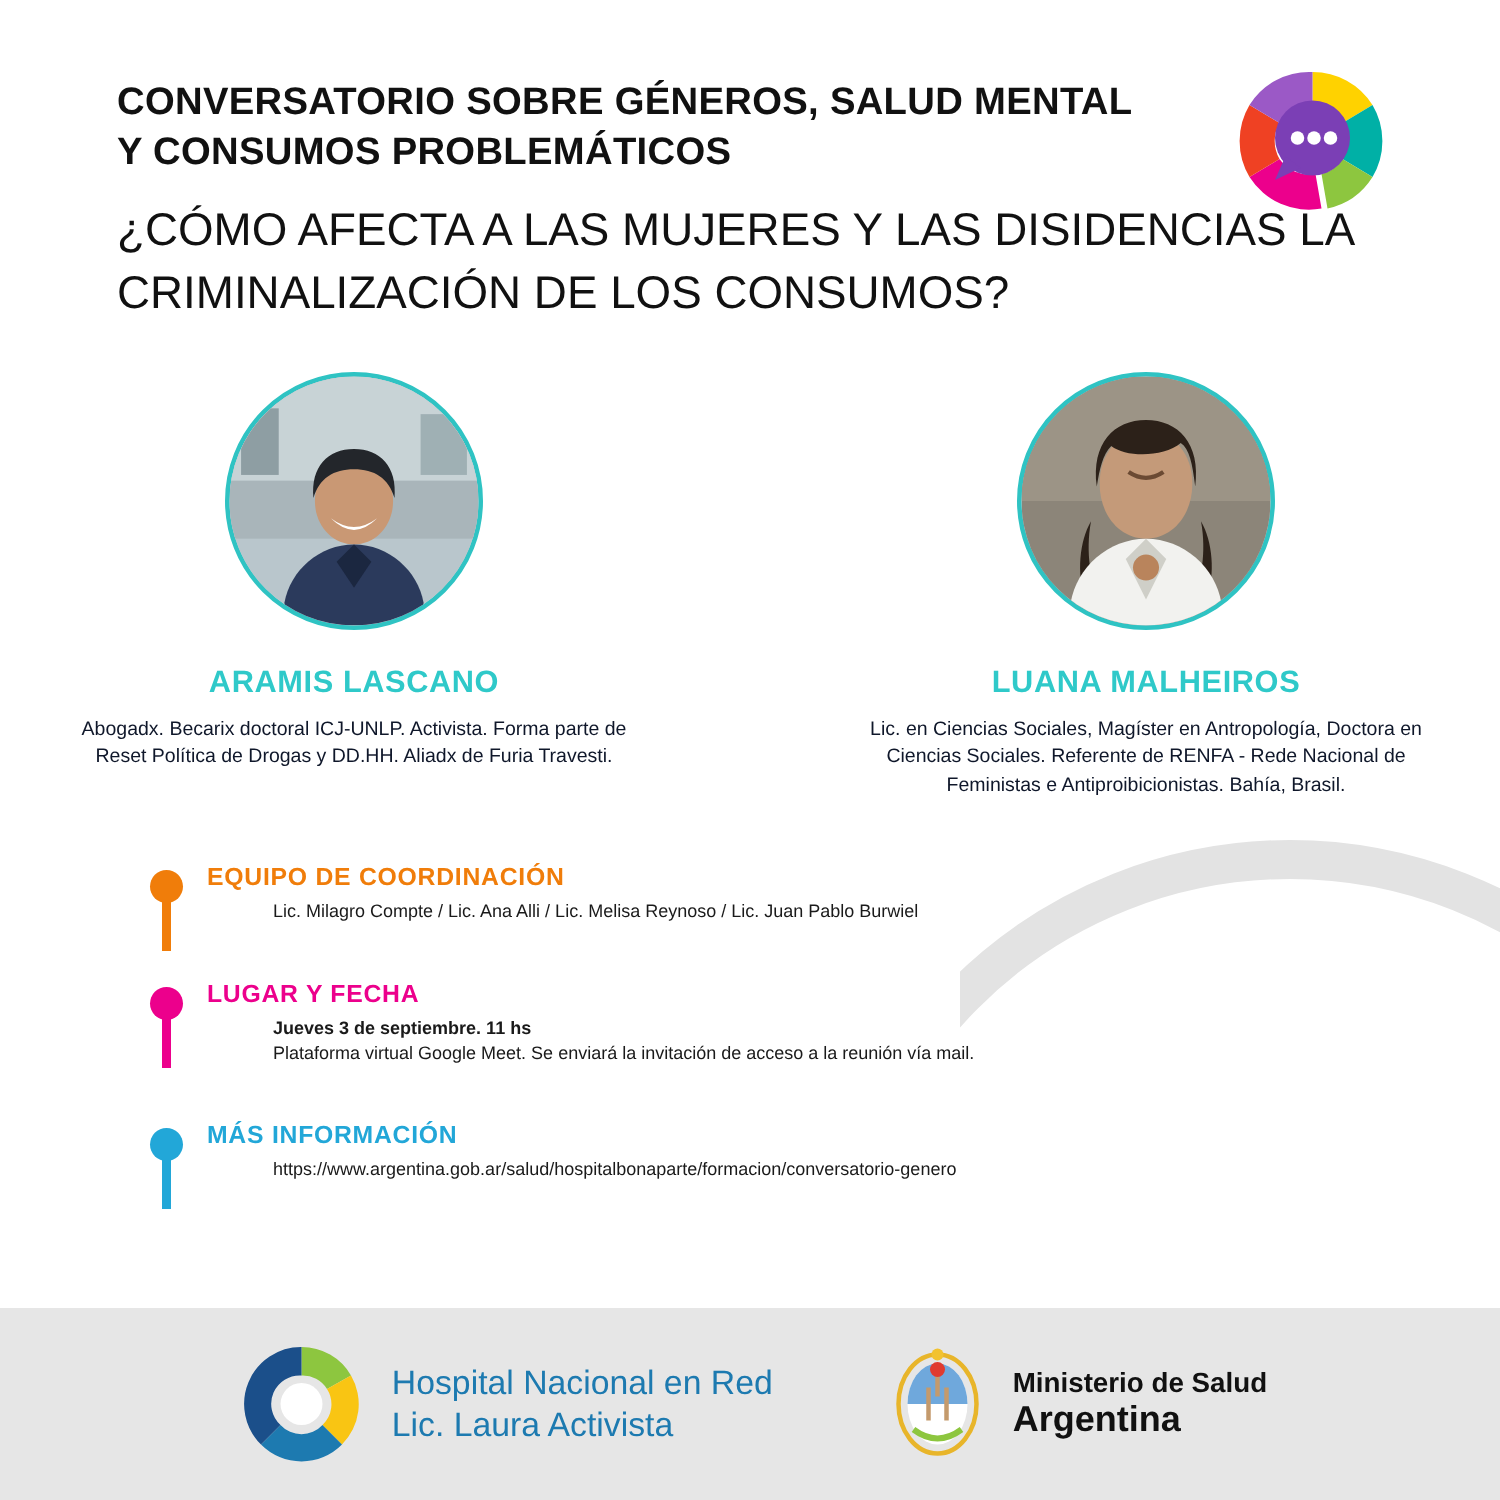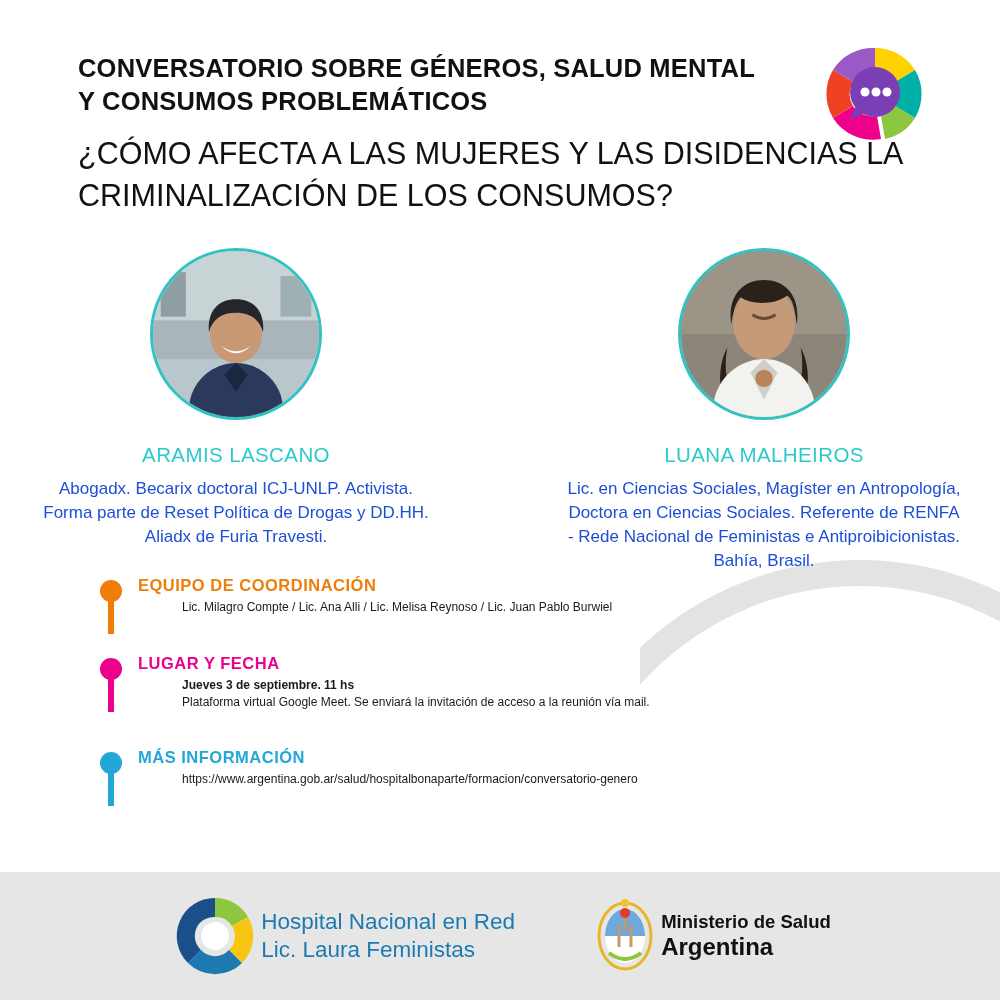--- a/index.html
+++ b/index.html
@@ -84,30 +84,30 @@
     border-radius: 50%;
     border: 3px solid #2fc3c3;
     overflow: hidden;
     position: relative;
     background: #cdd6da;
   }
   .photo-svg { display: block; width: 100%; height: 100%; }
   .sp-name {
     margin-top: 23px;
     font-size: 20.5px;
-    font-weight: normal;
+    font-weight: bold;
     letter-spacing: 0.4px;
     color: #2fc9c9;
     text-transform: uppercase;
   }
   .sp-bio {
     margin-top: 10px;
-    font-size: 17px;
+    font-size: 13px;
     line-height: 1.42;
-    color: #1d4ed8;
+    color: #0f172a;
   }
 
   
   .info {
     position: absolute;
     left: 100px; top: 576px;
     width: 840px;
     z-index: 3;
   }
   .info-row {
@@ -147,21 +147,21 @@
     position: absolute;
     left: 0; bottom: 0;
     width: 1000px; height: 128px;
     background: #e6e6e6;
     z-index: 4;
     display: flex;
     align-items: center;
     justify-content: center;
     gap: 74px;
   }
-  .foot-logo { display: flex; align-items: center; }
+  .foot-logo { display: flex; align-items: center; gap: 14px; }
   .foot-text-1 {
     font-size: 22.5px;
     line-height: 1.25;
     color: #1d7ab0;
   }
   .foot-text-2 { line-height: 1.2; }
   .foot-min { font-size: 18.5px; color: #111; font-weight: bold; }
   .foot-arg { font-size: 24px; color: #111; font-weight: bold; }
 </style>
 </head>
@@ -270,21 +270,21 @@
     <div class="foot-logo">
       <svg width="92" height="92" viewBox="0 0 92 92" aria-hidden="true">
         <path d="M46 8 a38 38 0 0 1 33 19 l-16 9 a19 19 0 0 0 -17 -9z" fill="#8dc63f"></path>
         <path d="M79 27 a38 38 0 0 1 -6 46 l-13 -13 a19 19 0 0 0 3 -24z" fill="#f9c513"></path>
         <path d="M73 73 a38 38 0 0 1 -54 0 l13 -13 a19 19 0 0 0 28 0z" fill="#1d7ab0"></path>
         <path d="M19 73 a38 38 0 0 1 27 -65 l0 19 a19 19 0 0 0 -14 33z" fill="#1b4f8a"></path>
         <circle cx="46" cy="46" r="14" fill="#ffffff"></circle>
       </svg>
       <div class="foot-text-1">
         <div>Hospital Nacional en Red</div>
-        <div>Lic. Laura Feministas</div>
+        <div>Lic. Laura Activista</div>
       </div>
     </div>
 
     <div class="foot-logo">
       <svg width="72" height="82" viewBox="0 0 72 82" aria-hidden="true">
         <ellipse cx="36" cy="41" rx="26" ry="33" fill="none" stroke="#e8b52a" stroke-width="3"></ellipse>
         <ellipse cx="36" cy="41" rx="20" ry="27" fill="#ffffff"></ellipse>
         <path d="M16 41 a20 27 0 0 1 40 0z" fill="#6fa8dc"></path>
         <path d="M30 30 l0 22 M42 30 l0 22" stroke="#c49a6c" stroke-width="3"></path>
         <path d="M36 22 l0 14" stroke="#c49a6c" stroke-width="3"></path>

